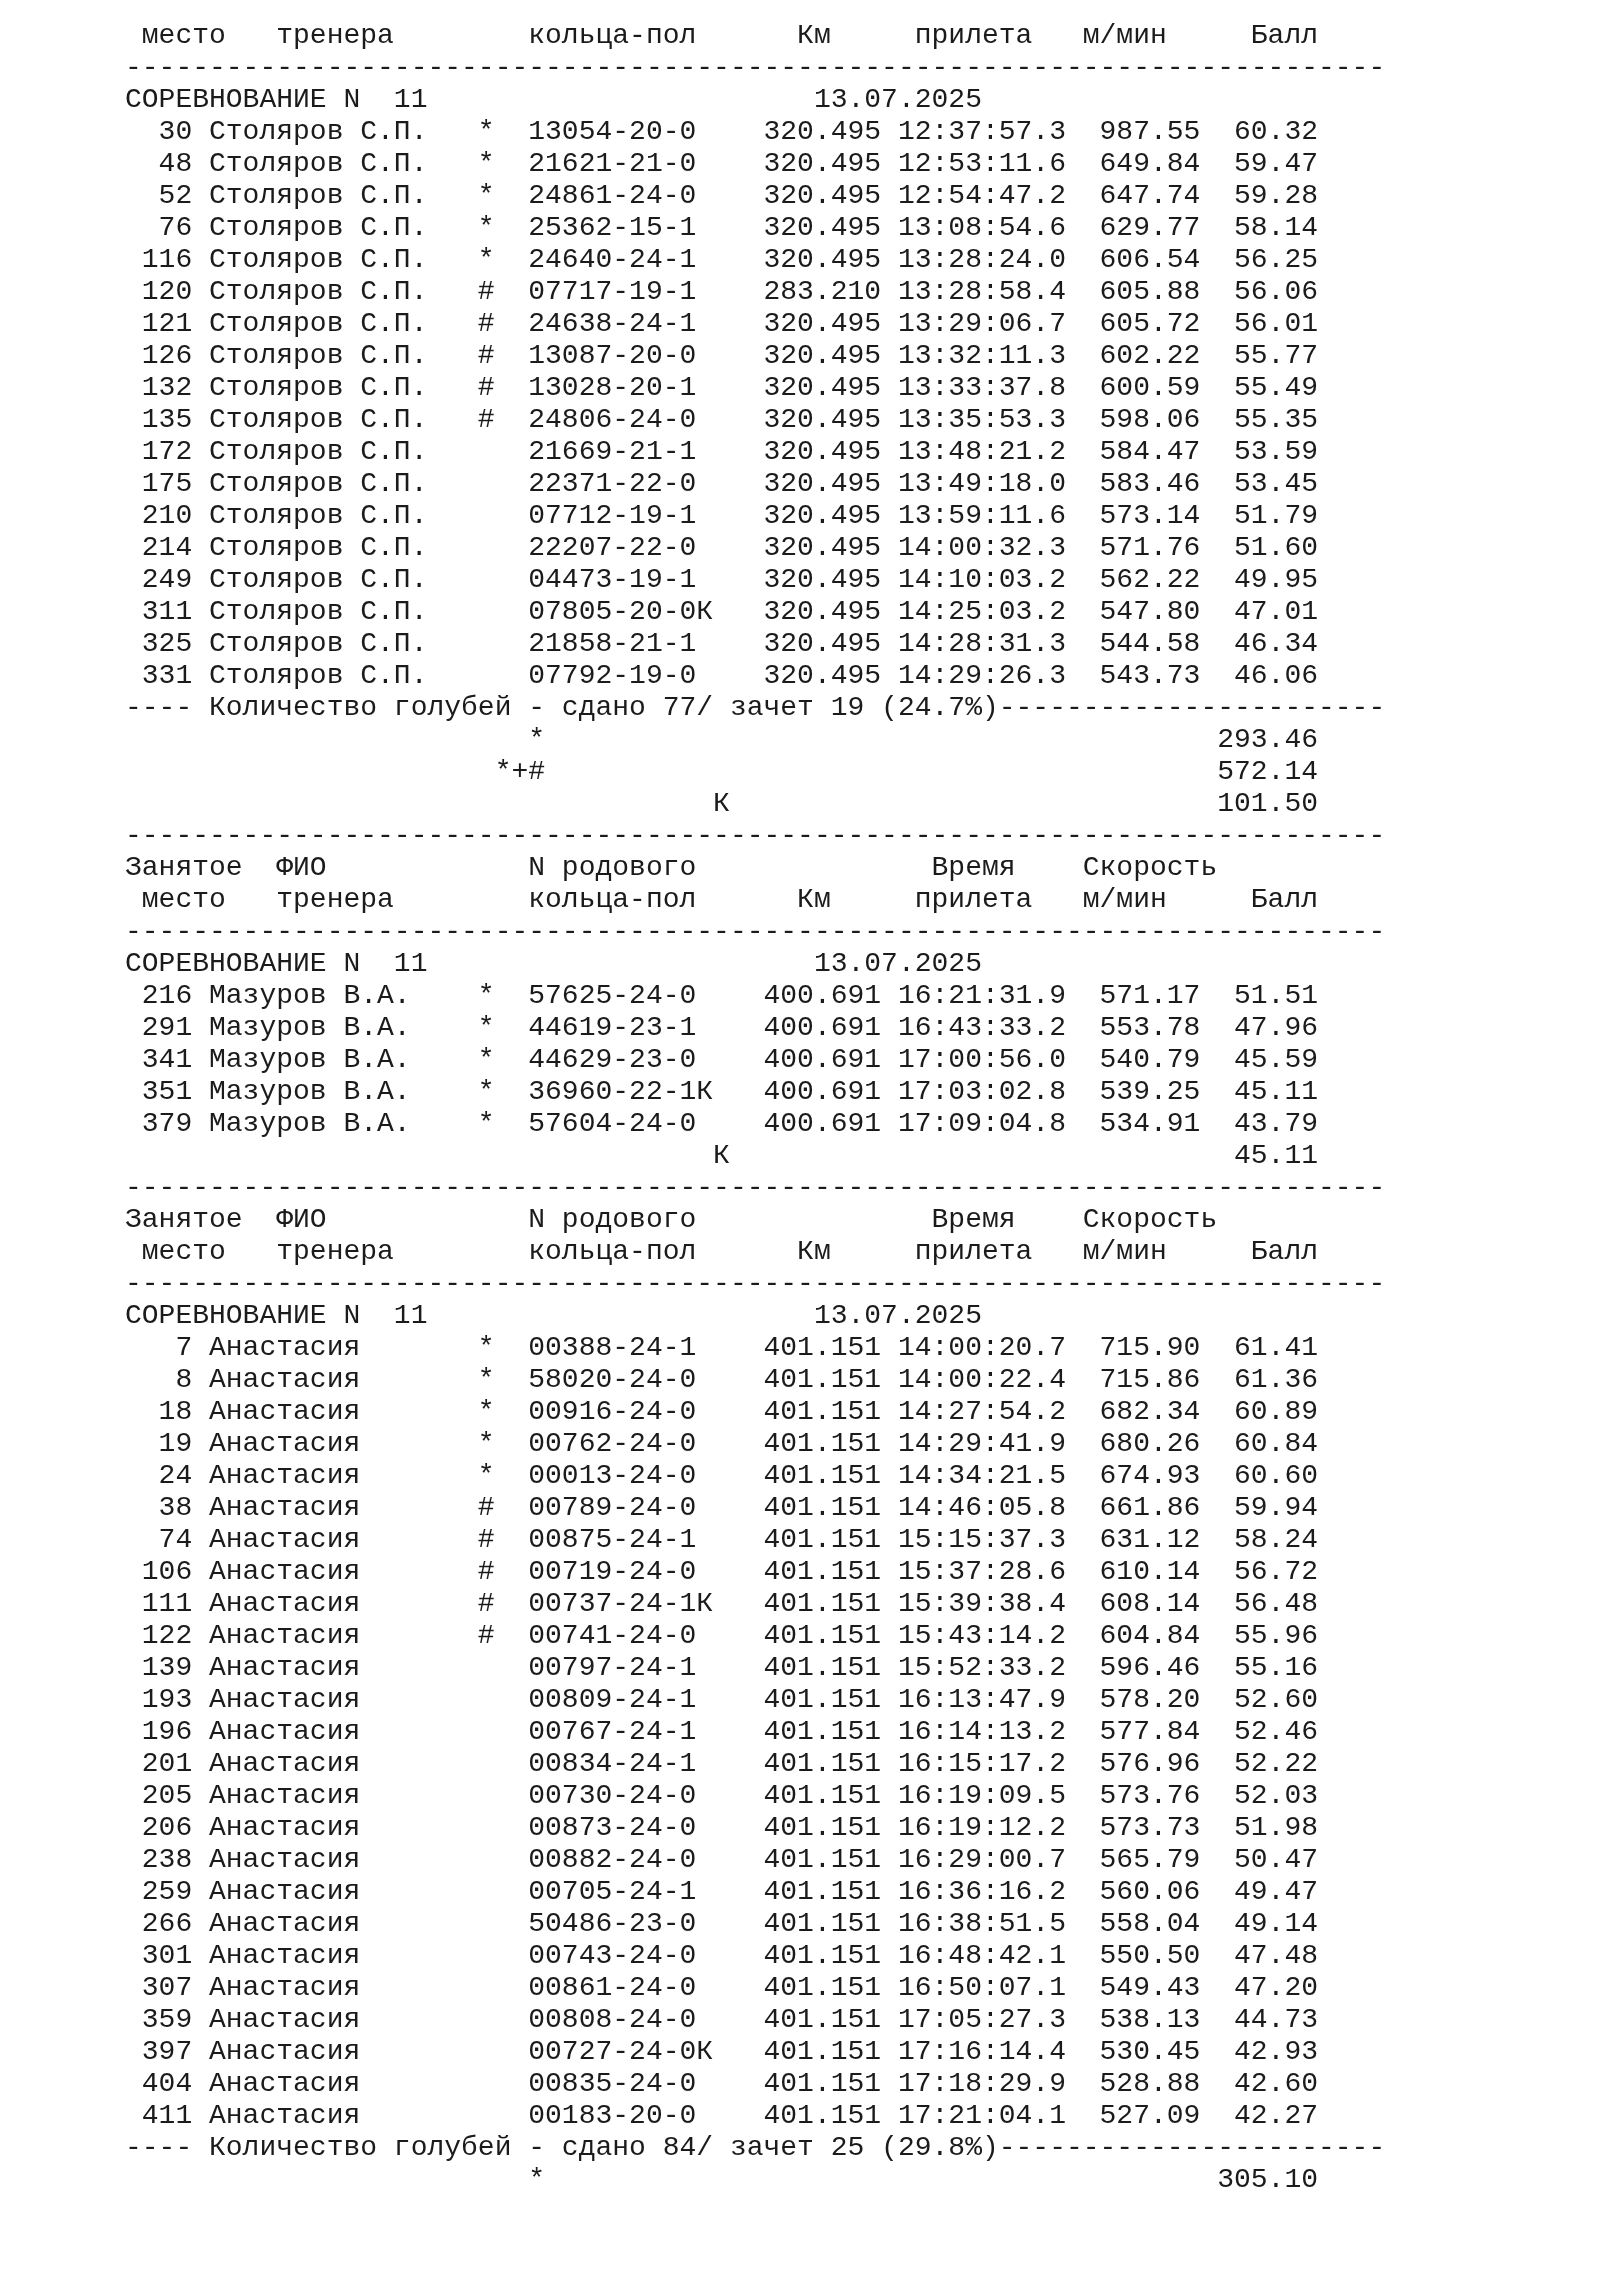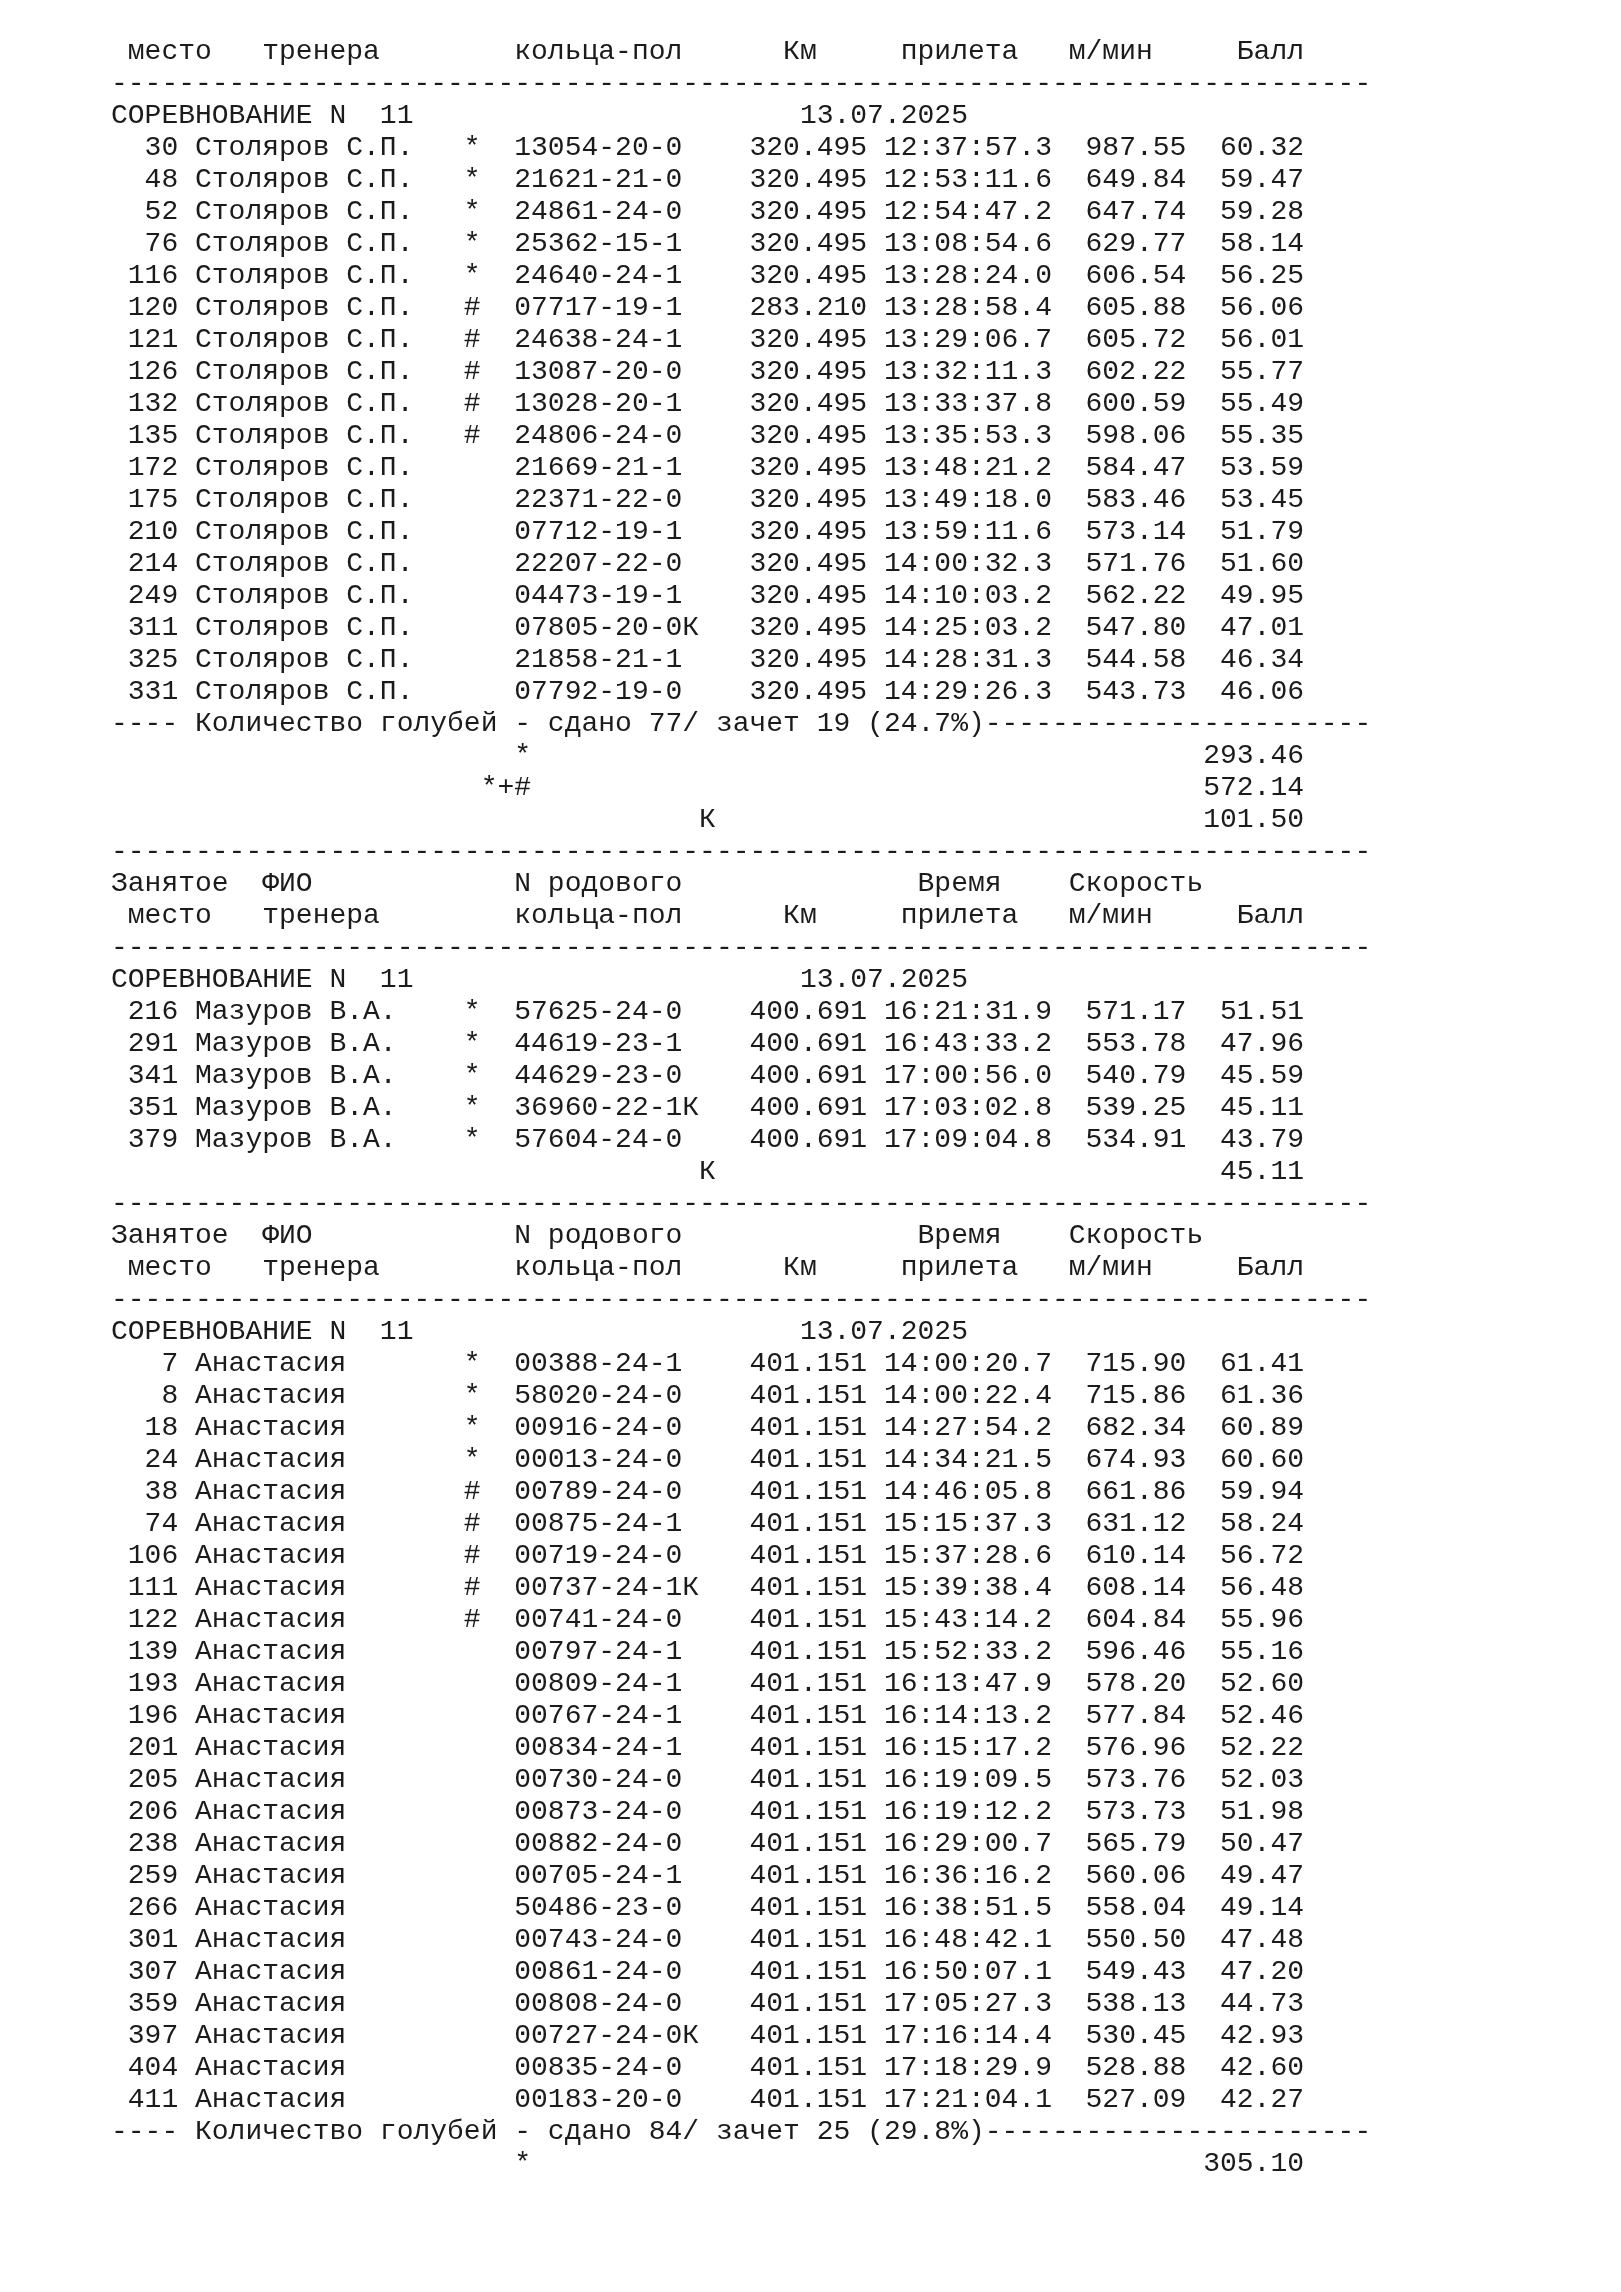--- a/index.html
+++ b/index.html
@@ -9,23 +9,22 @@
     height:2293px;
     background:#ffffff;
     overflow:hidden;
     font-family:"Liberation Mono","DejaVu Sans Mono",monospace;
     font-size:28px;
     line-height:32px;
     color:#1b1b1b;
   }
   #report{
     position:absolute;
-    left:111px;
+    left:125px;
     top:19.6px;
-    margin-top:16px;
   }
   .ln{
     white-space:pre;
     height:32px;
   }
 </style>
 </head>
 <body>
 
 <div class="page">
@@ -67,20 +66,21 @@
       <div class="ln"> 379 Мазуров В.А.    *  57604-24-0    400.691 17:09:04.8  534.91  43.79</div>
       <div class="ln">                                   К                              45.11</div>
       <div class="ln">---------------------------------------------------------------------------</div>
       <div class="ln">Занятое  ФИО            N родового              Время    Скорость</div>
       <div class="ln"> место   тренера        кольца-пол      Км     прилета   м/мин     Балл</div>
       <div class="ln">---------------------------------------------------------------------------</div>
       <div class="ln">СОРЕВНОВАНИЕ N  11                       13.07.2025</div>
       <div class="ln">   7 Анастасия       *  00388-24-1    401.151 14:00:20.7  715.90  61.41</div>
       <div class="ln">   8 Анастасия       *  58020-24-0    401.151 14:00:22.4  715.86  61.36</div>
       <div class="ln">  18 Анастасия       *  00916-24-0    401.151 14:27:54.2  682.34  60.89</div>
+      <div class="ln">  19 Анастасия       *  00762-24-0    401.151 14:29:41.9  680.26  60.84</div>
       <div class="ln">  24 Анастасия       *  00013-24-0    401.151 14:34:21.5  674.93  60.60</div>
       <div class="ln">  38 Анастасия       #  00789-24-0    401.151 14:46:05.8  661.86  59.94</div>
       <div class="ln">  74 Анастасия       #  00875-24-1    401.151 15:15:37.3  631.12  58.24</div>
       <div class="ln"> 106 Анастасия       #  00719-24-0    401.151 15:37:28.6  610.14  56.72</div>
       <div class="ln"> 111 Анастасия       #  00737-24-1К   401.151 15:39:38.4  608.14  56.48</div>
       <div class="ln"> 122 Анастасия       #  00741-24-0    401.151 15:43:14.2  604.84  55.96</div>
       <div class="ln"> 139 Анастасия          00797-24-1    401.151 15:52:33.2  596.46  55.16</div>
       <div class="ln"> 193 Анастасия          00809-24-1    401.151 16:13:47.9  578.20  52.60</div>
       <div class="ln"> 196 Анастасия          00767-24-1    401.151 16:14:13.2  577.84  52.46</div>
       <div class="ln"> 201 Анастасия          00834-24-1    401.151 16:15:17.2  576.96  52.22</div>

